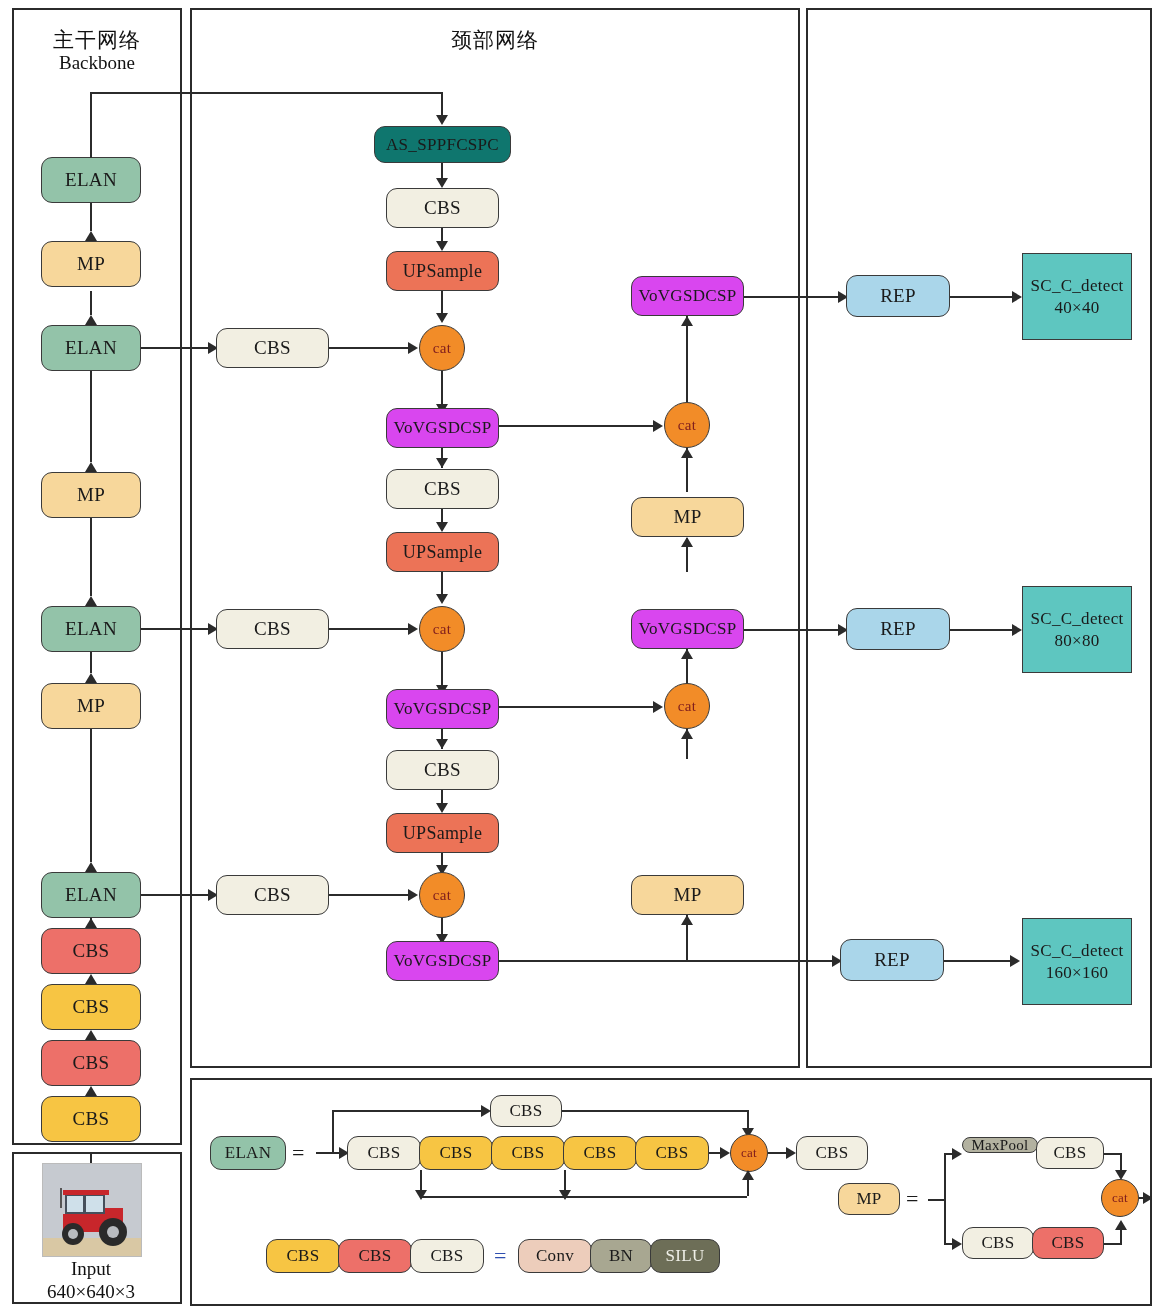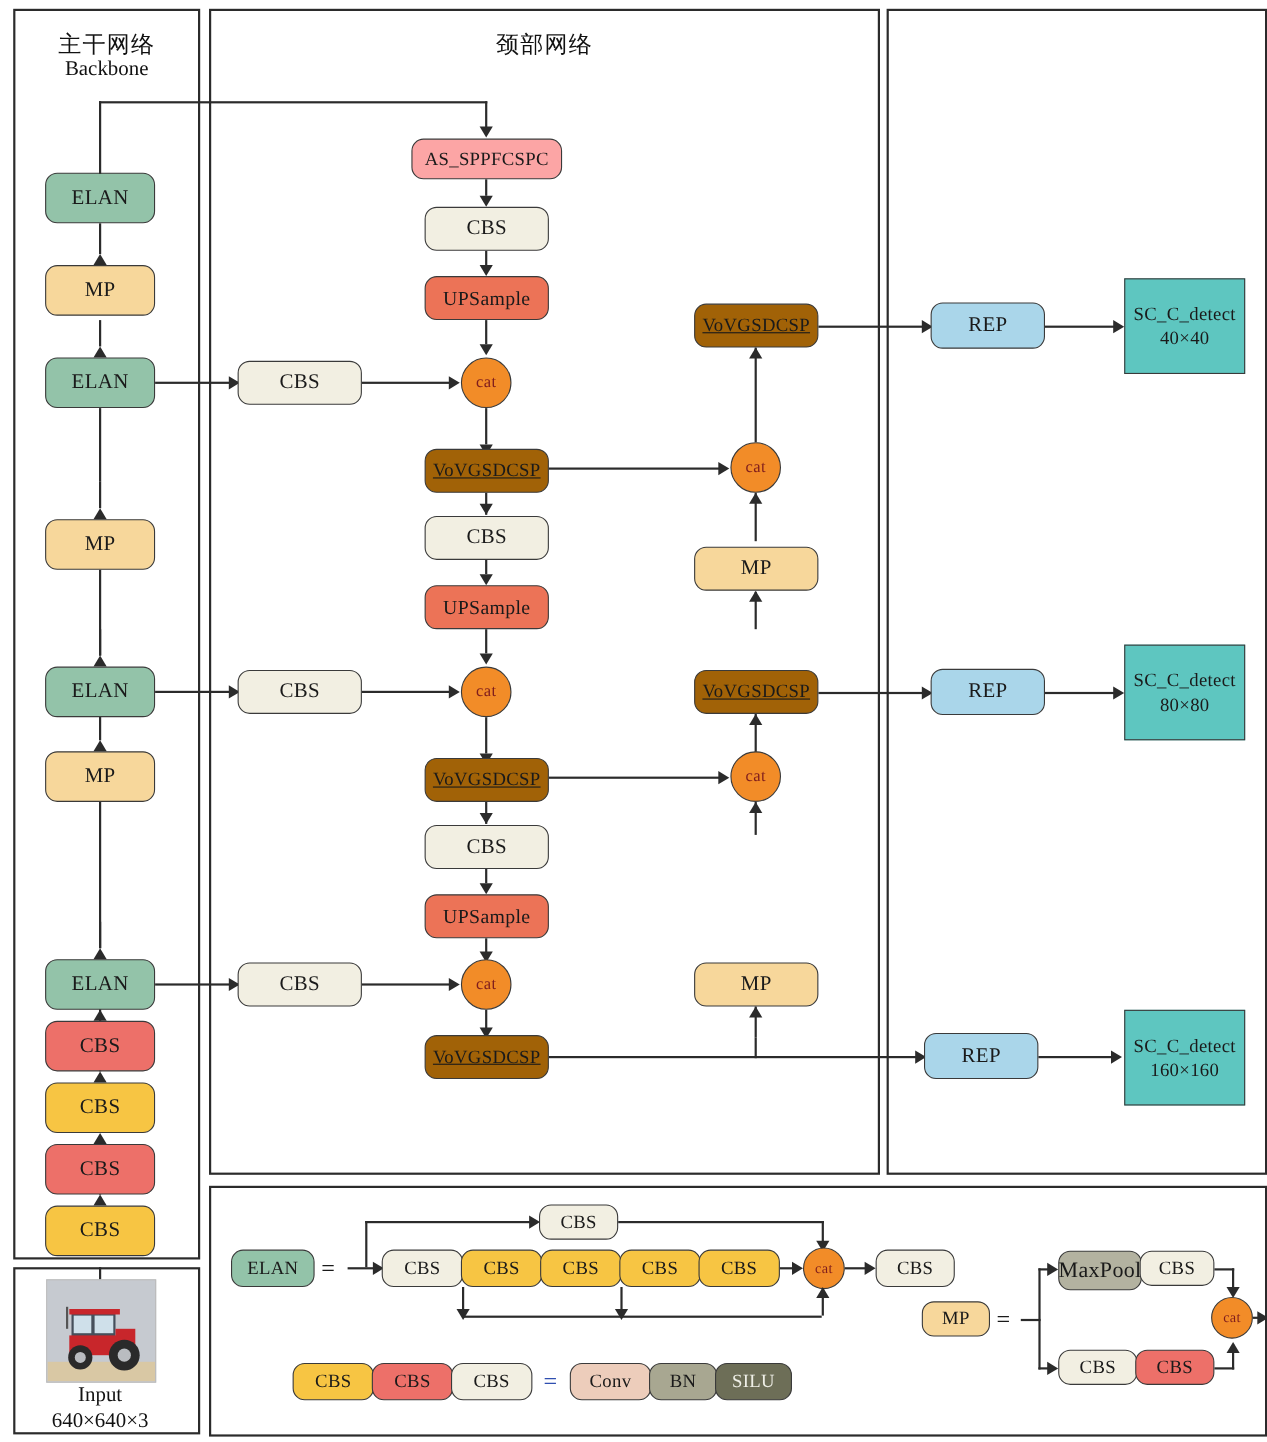--- a/index.html
+++ b/index.html
@@ -16,24 +16,24 @@
         text-align:center;color:#1a1a1a;letter-spacing:.3px;}
   .rnd{border-radius:11px;}
   .sq{border-radius:0;}
   .circ{border-radius:50%;color:#7f1d1d;}
 
   .f-elan{background:#93c3a9;}
   .f-mp{background:#f7d79b;}
   .f-cbs-cream{background:#f2efe2;}
   .f-cbs-yellow{background:#f7c543;}
   .f-cbs-red{background:#ed7069;}
-  .f-teal{background:#fca5a5;}
+  .f-teal{background:#0f766e;}
   .f-up{background:#ec7357;}
   .f-cat{background:#f28c28;}
-  .f-vov{background:#a16207;text-decoration:underline;}
+  .f-vov{background:#d946ef;}
   .f-rep{background:#aad6ea;}
   .f-det{background:#5ec6c0;}
   .f-conv{background:#edcdbb;}
   .f-bn{background:#a8a791;}
   .f-silu{background:#6d6e57;}
   .f-maxpool{background:#b3b2a0;}
 
   .ln{position:absolute;background:#2b2b2b;}
   .lnh{height:2px;}
   .lnv{width:2px;}
@@ -427,21 +427,21 @@
   <div class="eq" style="left:906px;top:1186px;">
     <span>=</span></div>
 
   <div class="ln lnh" style="left:928px;top:1199px;width:18px;"></div>
   <div class="ln lnv" style="left:944px;top:1153px;height:92px;"></div>
   <div class="ln lnh" style="left:944px;top:1153px;width:14px;"></div>
   <div class="arw arw-r" style="left:952px;top:1148px;"></div>
   <div class="ln lnh" style="left:944px;top:1243px;width:14px;"></div>
   <div class="arw arw-r" style="left:952px;top:1238px;"></div>
 
-  <div class="node rnd f-maxpool" style="left:962px;top:1137px;width:76px;height:36px;font-size:20px;text-align:right;">
+  <div class="node rnd f-maxpool" style="left:962px;top:1137px;width:76px;height:16px;font-size:15px;text-align:right;">
     <span>MaxPool</span>
     </div>
   <div class="node rnd f-cbs-cream" style="left:1036px;top:1137px;width:68px;height:32px;font-size:17px;">
     <span>CBS</span>
     </div>
   <div class="ln lnh" style="left:1104px;top:1153px;width:18px;"></div>
   <div class="ln lnv" style="left:1120px;top:1153px;height:22px;"></div>
   <div class="arw arw-d" style="left:1115px;top:1170px;"></div>
 
   <div class="node rnd f-cbs-cream" style="left:962px;top:1227px;width:72px;height:32px;font-size:17px;">

